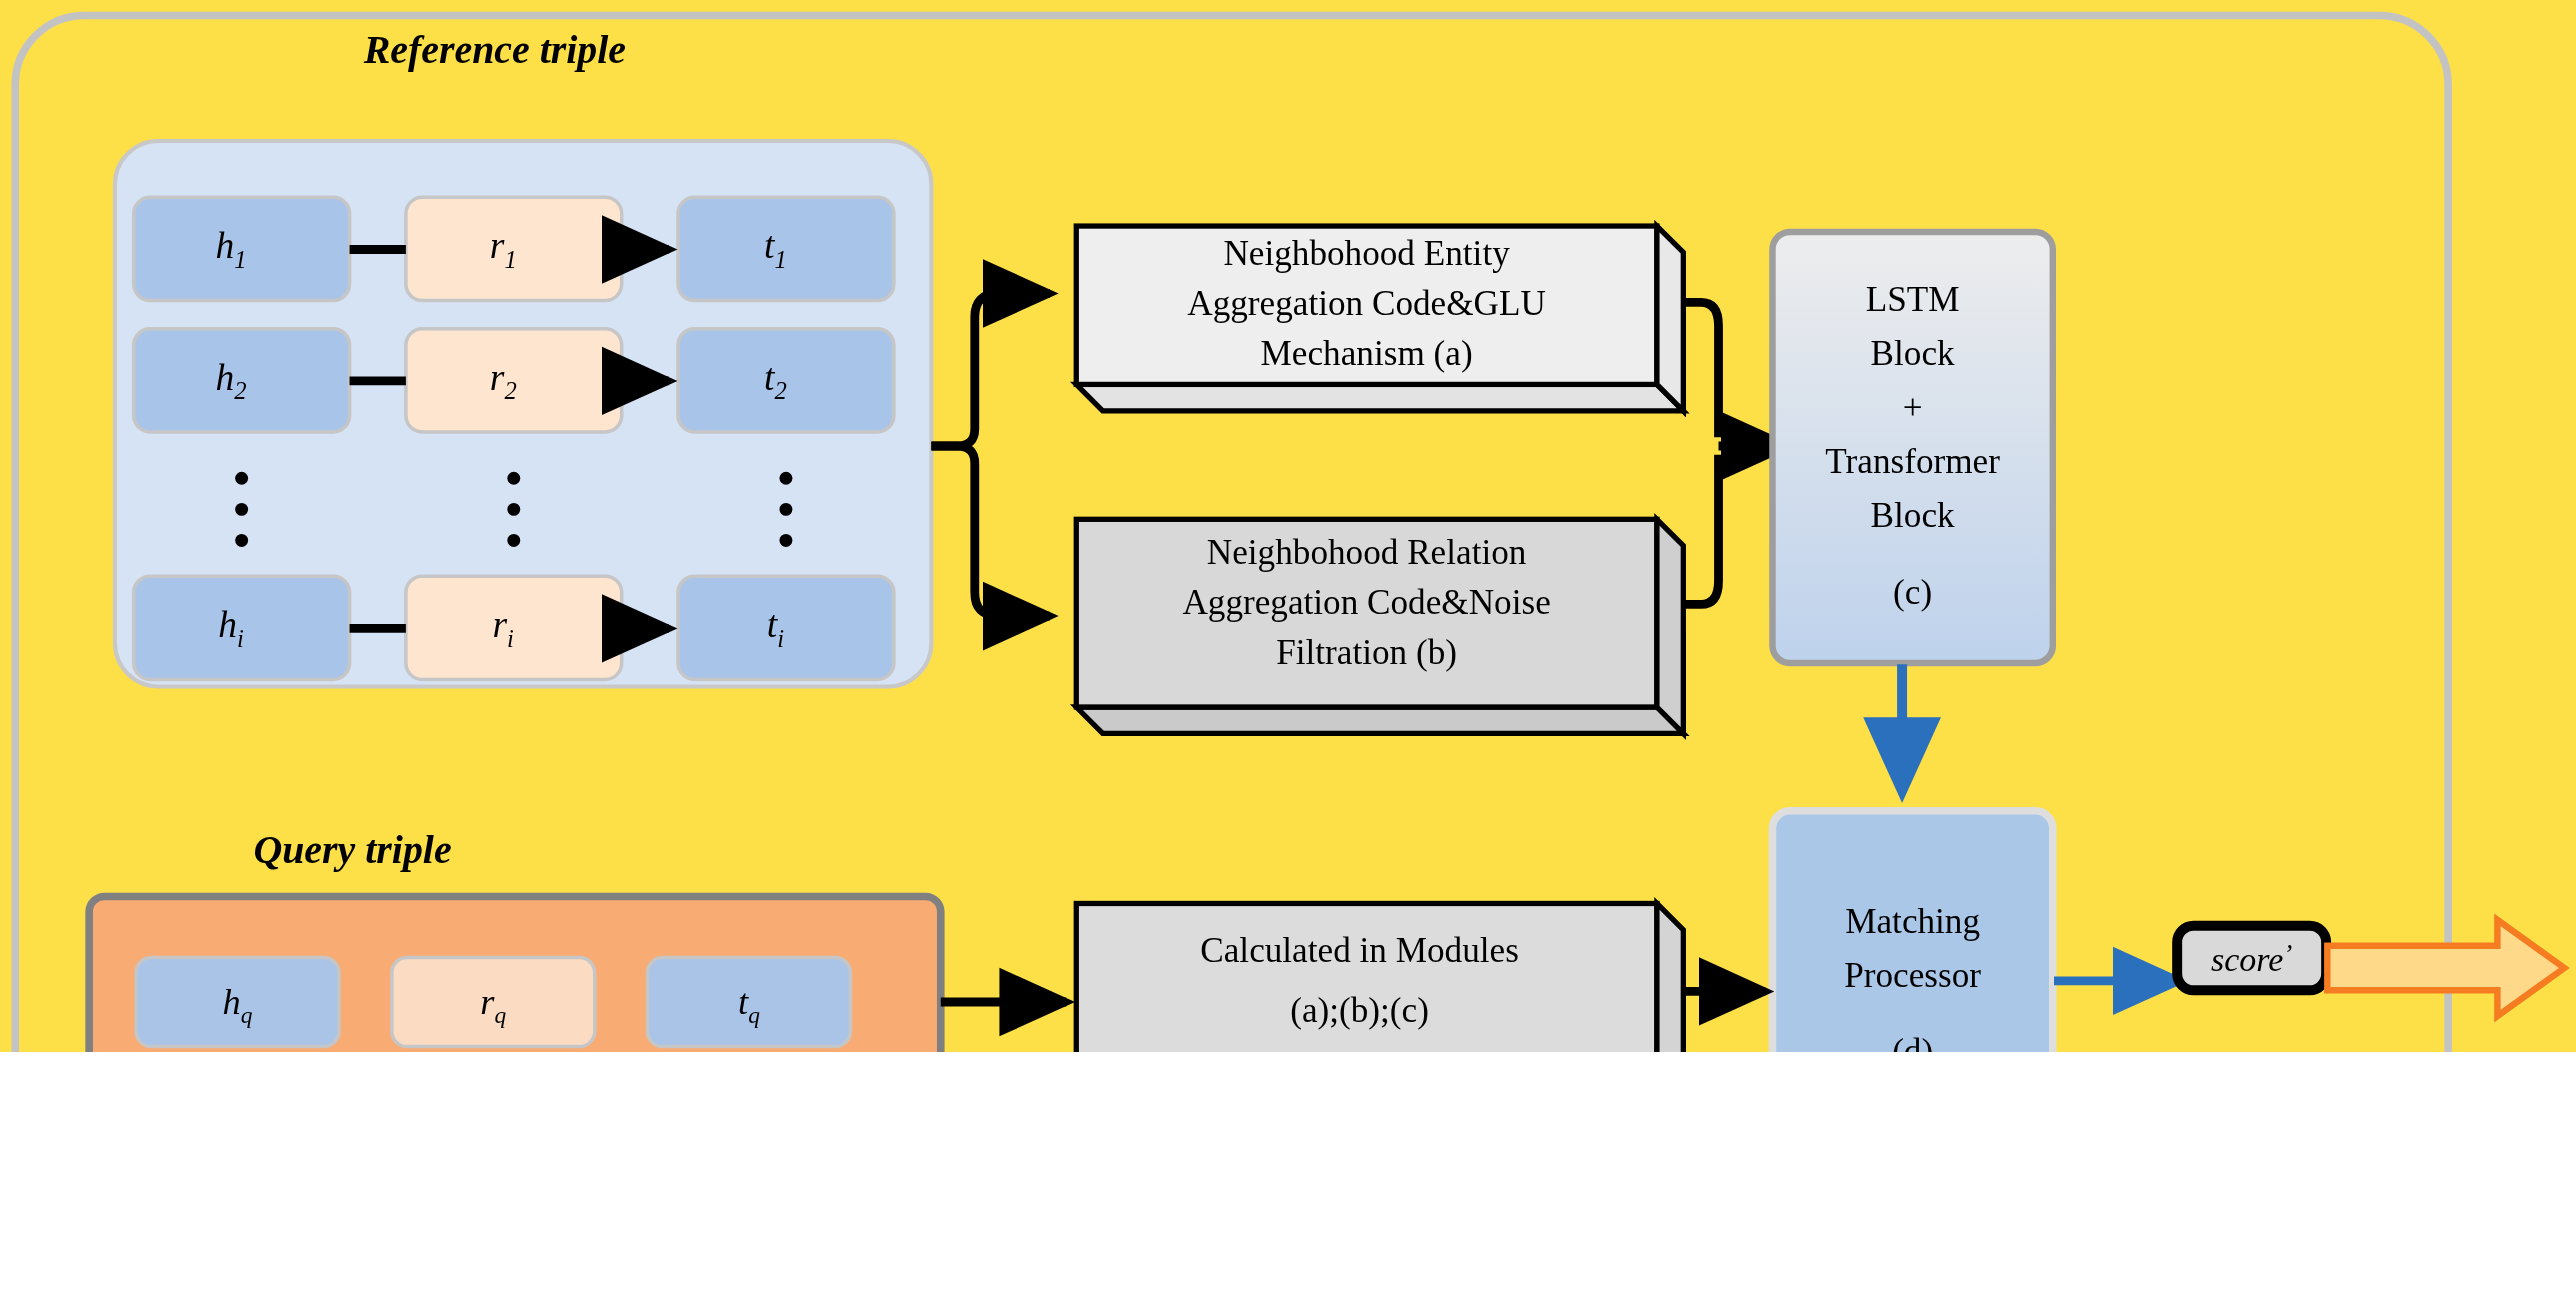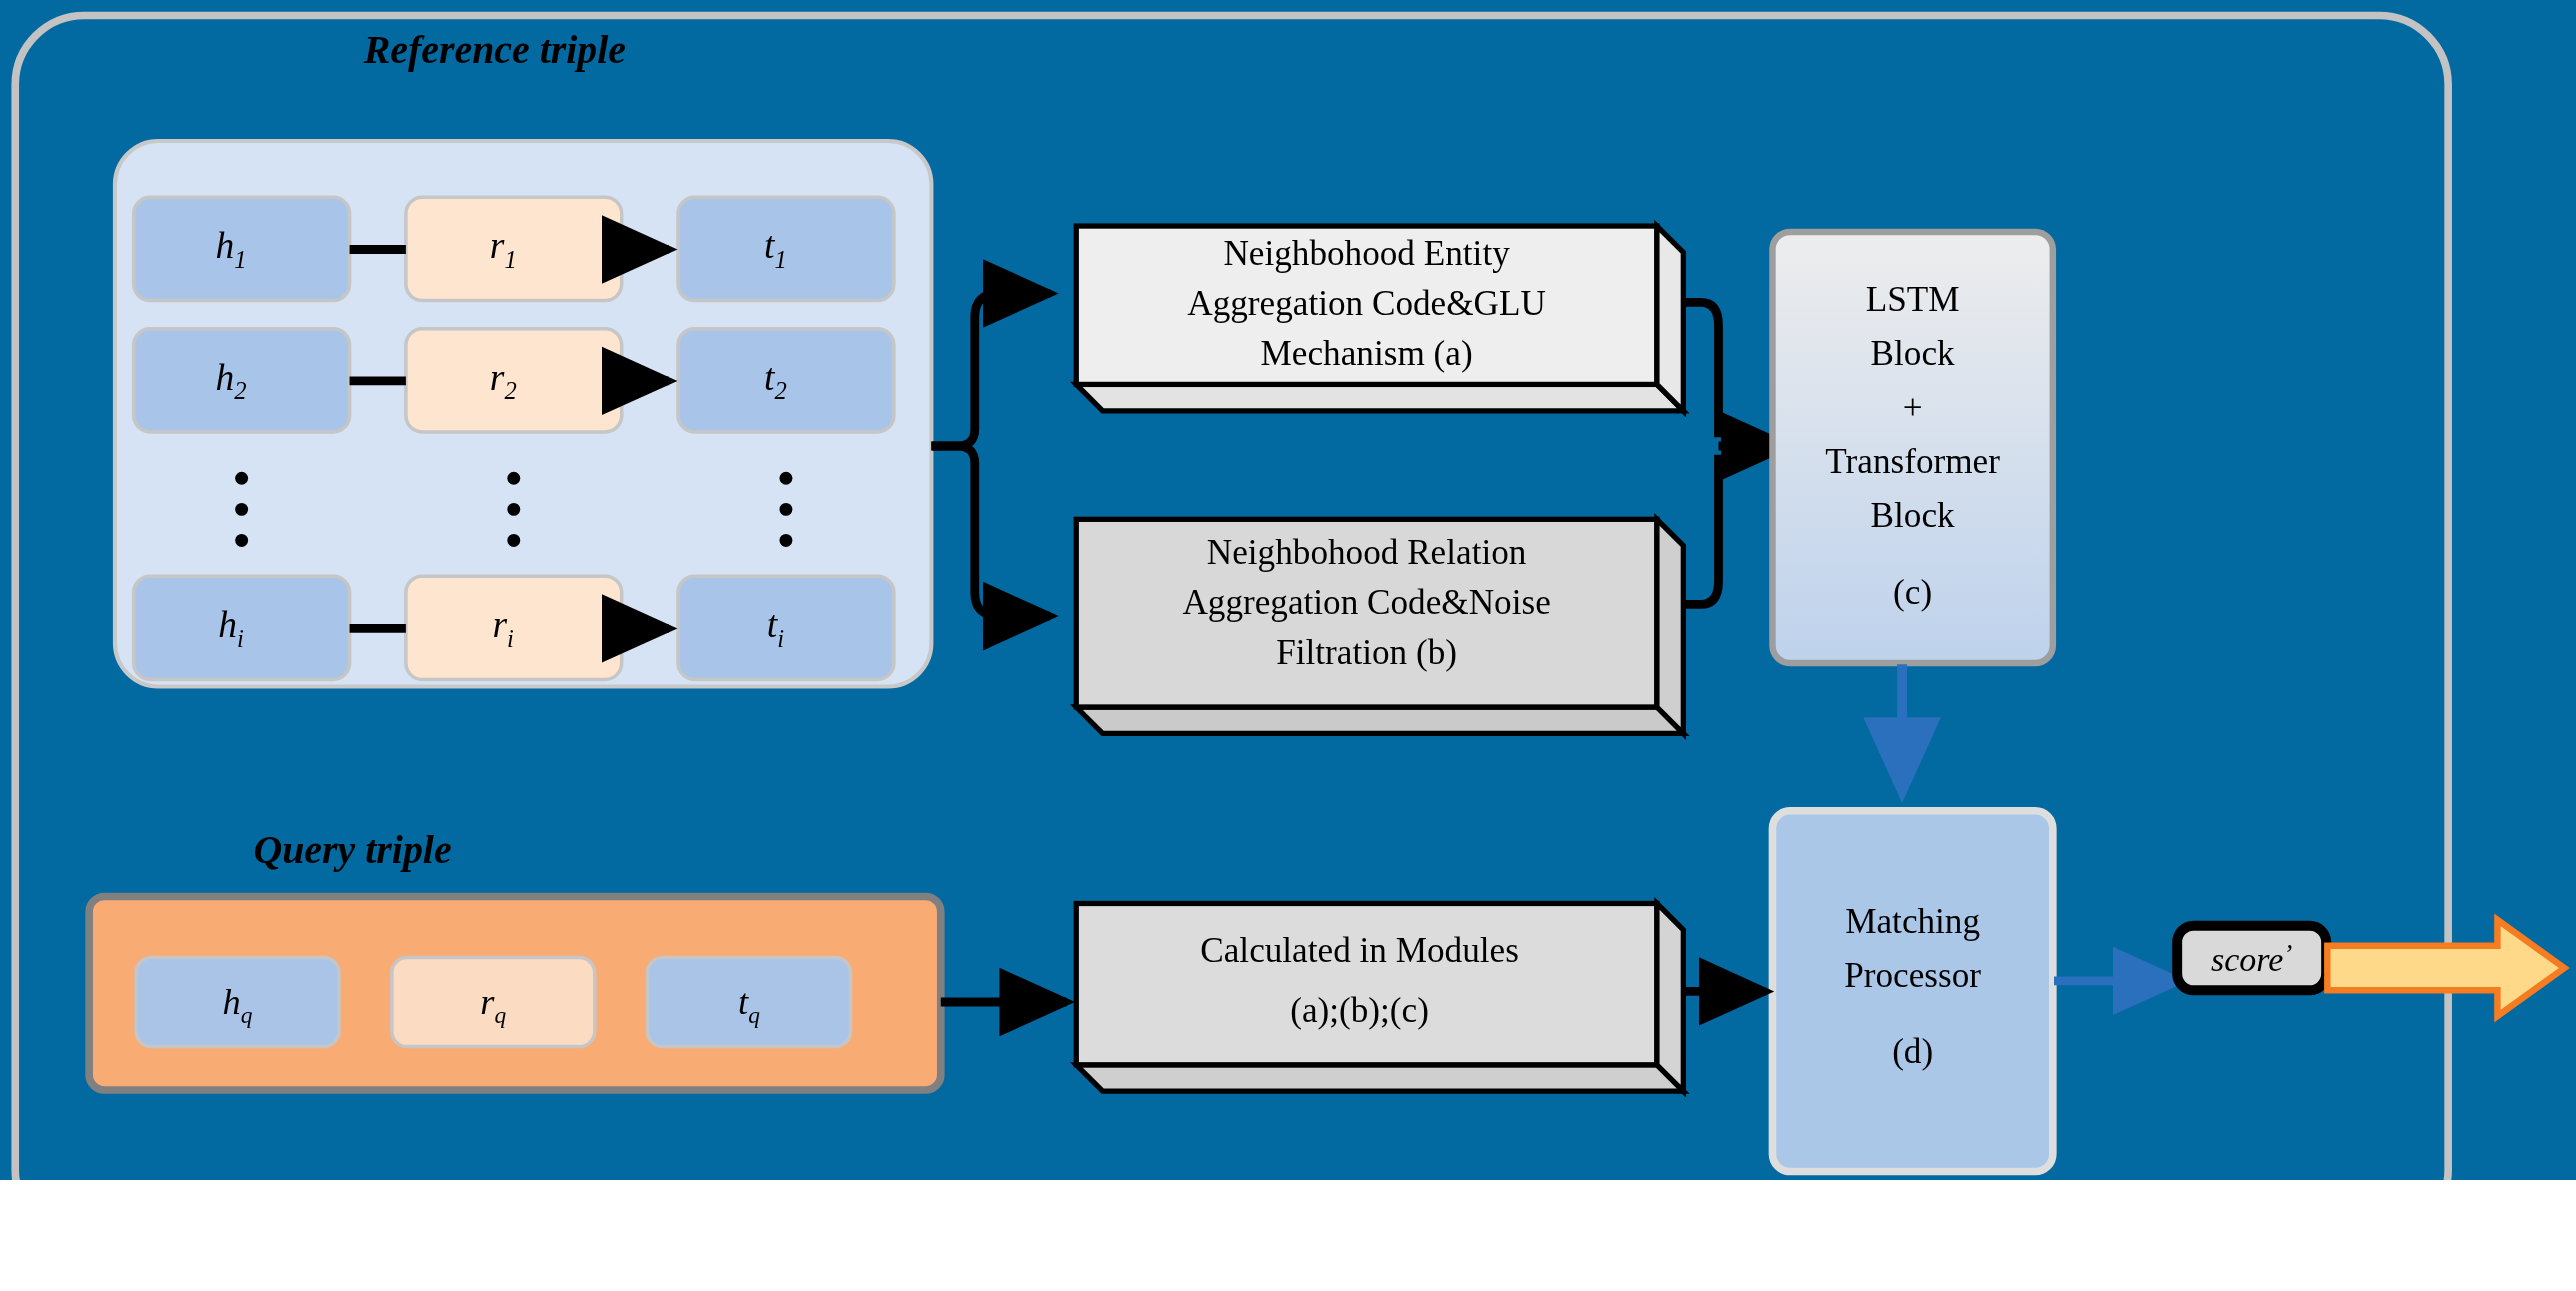--- a/index.html
+++ b/index.html
@@ -3,22 +3,22 @@
 <meta charset="utf-8">
 <style>
   html, body {
     margin: 0;
     padding: 0;
     background: #ffffff;
   }
   #stage {
     position: relative;
     width: 2576px;
-    height: 1180px;
-    background: #0369a1;
+    height: 1052px;
+    background: #fde047;
     overflow: hidden;
     font-family: "Liberation Serif", "DejaVu Serif", serif;
     text-align: center;
   }
   #stage svg {
     position: absolute;
     top: 0;
     left: 0;
     width: 2576px;
     height: 1292px;

